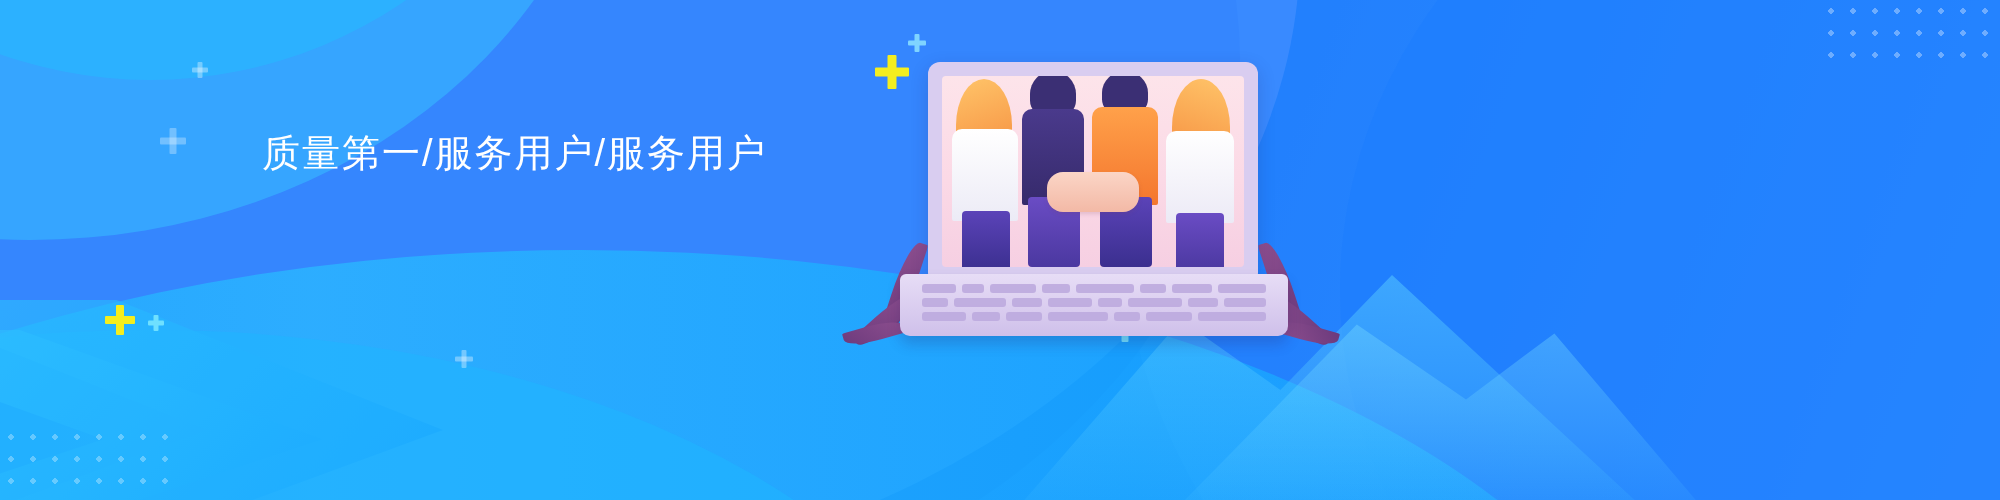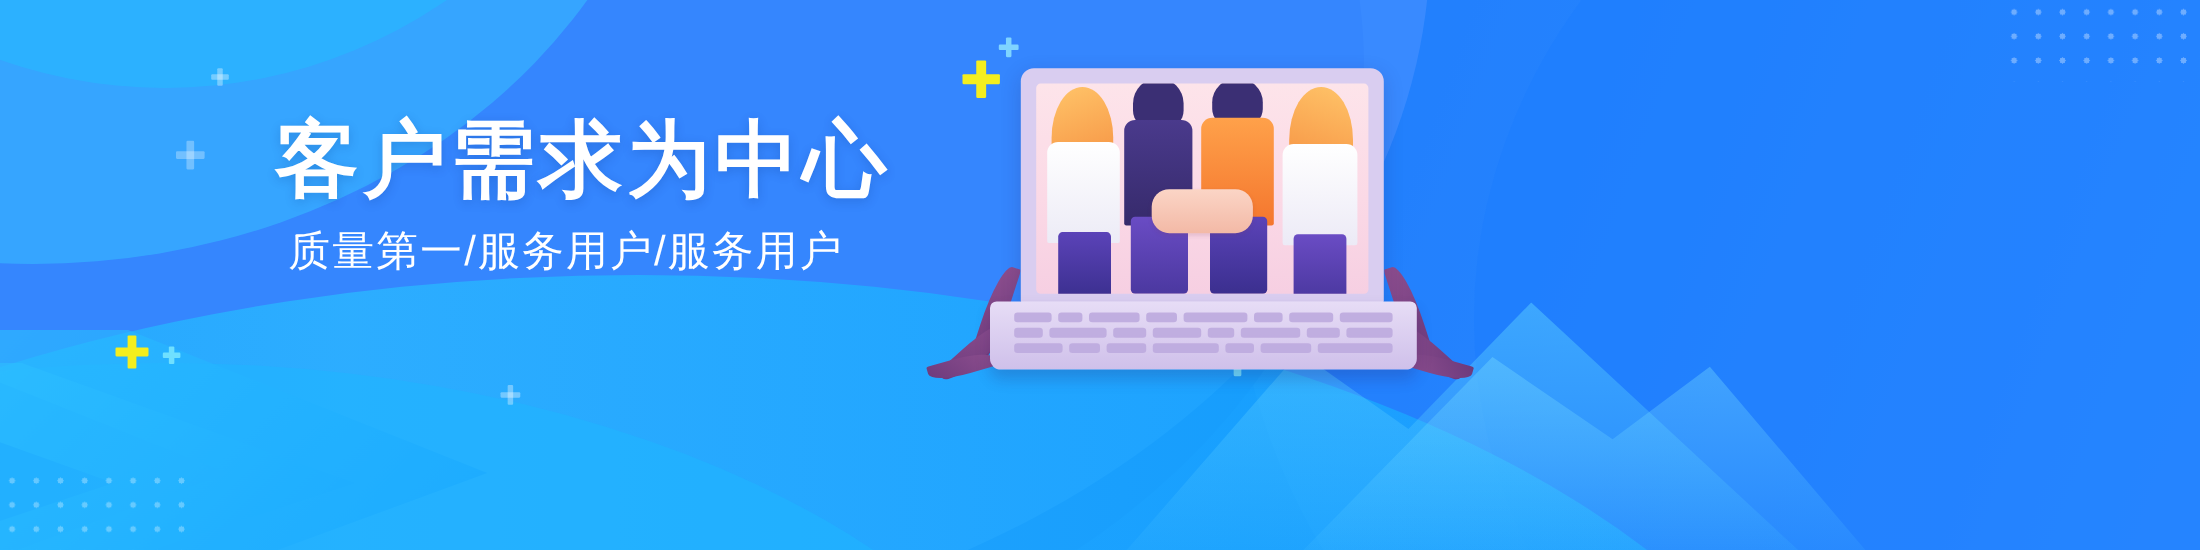--- a/index.html
+++ b/index.html
@@ -202,21 +202,20 @@
   <div class="plus" style="left:192px;top:62px;width:16px;height:16px;--t:5px;color:rgba(255,255,255,.35);"></div>
   <div class="plus" style="left:160px;top:128px;width:26px;height:26px;--t:7px;color:rgba(255,255,255,.30);"></div>
   <div class="plus" style="left:875px;top:55px;width:34px;height:34px;--t:9px;color:#f4ee1e;"></div>
   <div class="plus" style="left:908px;top:34px;width:18px;height:18px;--t:5px;color:#7fd4ff;"></div>
   <div class="plus" style="left:105px;top:305px;width:30px;height:30px;--t:8px;color:#f4ee1e;"></div>
   <div class="plus" style="left:148px;top:315px;width:16px;height:16px;--t:5px;color:#6fe0ff;"></div>
   <div class="plus" style="left:1112px;top:316px;width:26px;height:26px;--t:7px;color:#6fe0ff;"></div>
   <div class="plus" style="left:455px;top:350px;width:18px;height:18px;--t:5px;color:rgba(255,255,255,.35);"></div>
 
   <div class="copy">
-    <h1 class="headline">客户需求为中心</h1>
     <p class="subline">质量第一/服务用户/服务用户</p>
   </div>
 
   <div class="laptop">
 
     <div class="leaf" style="left:-6px;top:178px;width:20px;height:96px;transform:rotate(18deg);"></div>
     <div class="leaf" style="left:-22px;top:218px;width:18px;height:78px;transform:rotate(48deg);"></div>
     <div class="leaf" style="left:-34px;top:240px;width:16px;height:62px;transform:rotate(74deg);"></div>
 
     <div class="leaf leaf-r" style="left:372px;top:178px;width:20px;height:96px;transform:rotate(-18deg);"></div>

